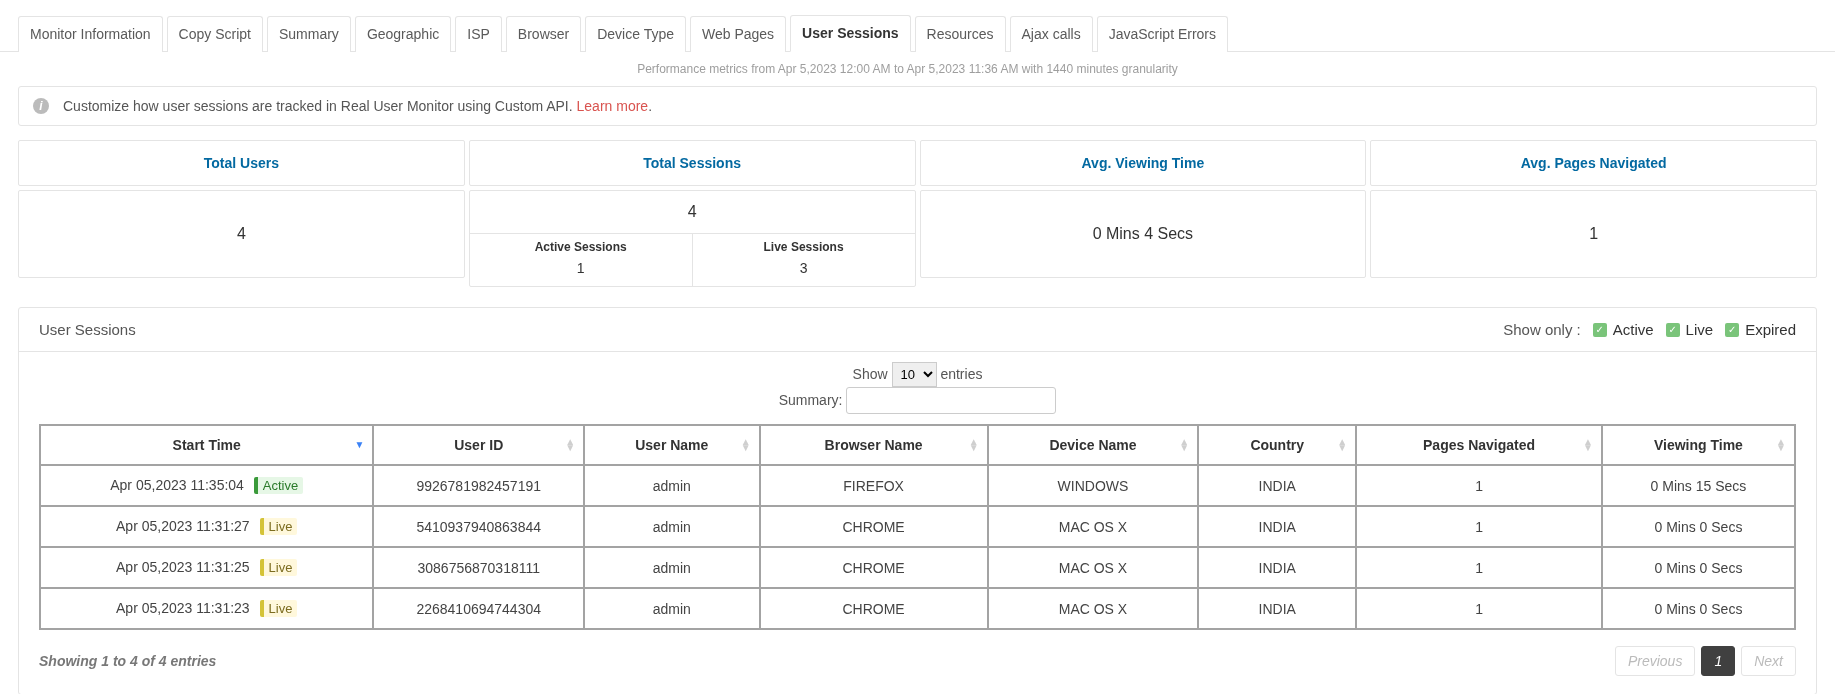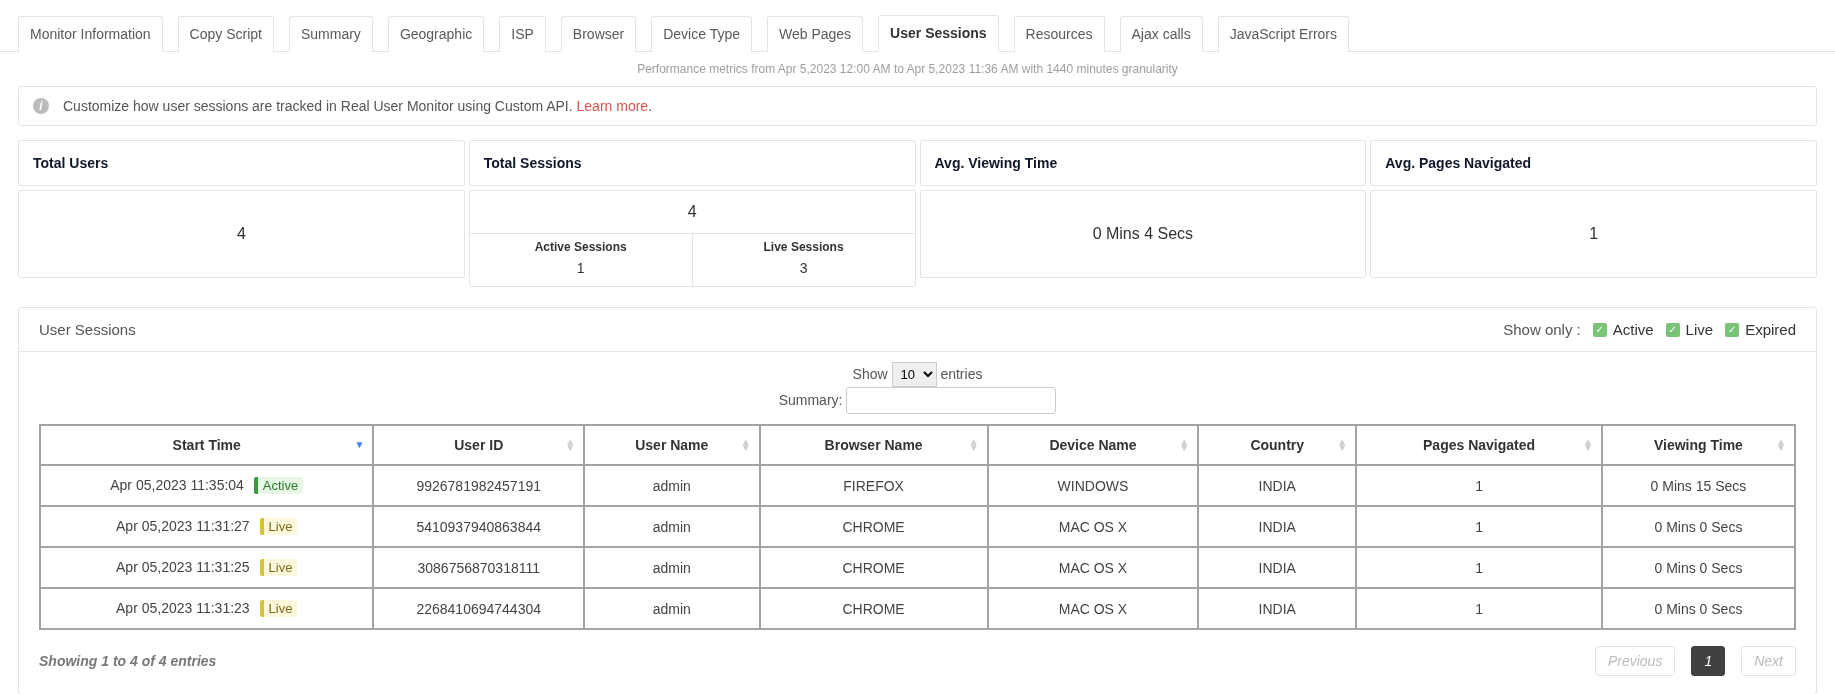--- a/index.html
+++ b/index.html
@@ -6,21 +6,21 @@
   body {
     font-family: -apple-system, BlinkMacSystemFont, "Segoe UI", Helvetica, Arial, sans-serif;
     font-size: 14px;
     color: #5a5a5a;
     background: #ffffff;
     width: 1835px;
   }
 
   .tabs-row {
     display: flex;
-    gap: 15px;
+    gap: 4px;
     padding: 14px 0 0 18px;
     border-bottom: 1px solid #e4e4e4;
     align-items: flex-end;
   }
   .tab {
     padding: 9px 11px 10px 11px;
     border: 1px solid #e4e4e4;
     border-bottom: none;
     border-radius: 3px 3px 0 0;
     color: #5a5a5a;
@@ -70,22 +70,23 @@
 
   .metrics-row {
     display: grid;
     grid-template-columns: repeat(4, 1fr);
     gap: 4px;
     margin: 0 18px 20px 18px;
   }
   .metric-card-title {
     border: 1px solid #e4e4e4;
     padding: 14px;
+    text-align: center;
     font-weight: 700;
-    color: #0f172a;
+    color: #0369a1;
     border-radius: 2px;
   }
   .metric-card-value {
     border: 1px solid #e4e4e4;
     border-radius: 2px;
     min-height: 88px;
     display: flex;
     flex-direction: column;
     justify-content: center;
     align-items: center;
@@ -217,21 +218,21 @@
     display: flex;
     justify-content: space-between;
     align-items: center;
     padding: 8px 20px 18px 20px;
     font-size: 14px;
     font-style: italic;
   }
   .footer-row .summary { font-weight: 700; color: #777; }
   .pager {
     display: flex;
-    gap: 16px;
+    gap: 6px;
   }
   .pg-btn {
     border: 1px solid #e4e4e4;
     padding: 6px 12px;
     border-radius: 3px;
     color: #888;
     cursor: pointer;
     background: #fff;
   }
   .pg-btn.disabled { color: #bbb; cursor: default; }

